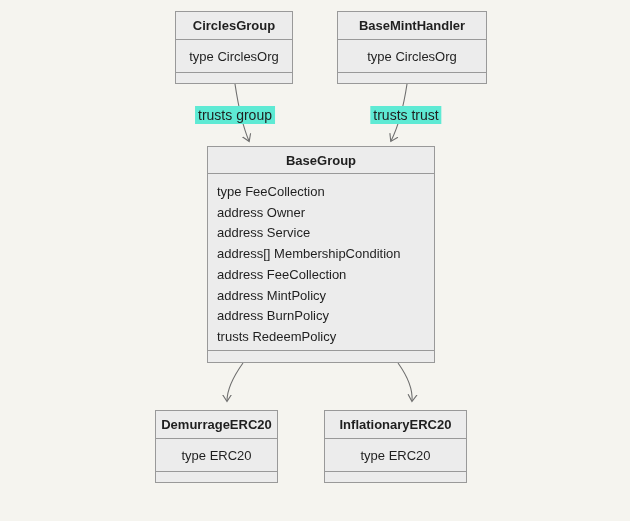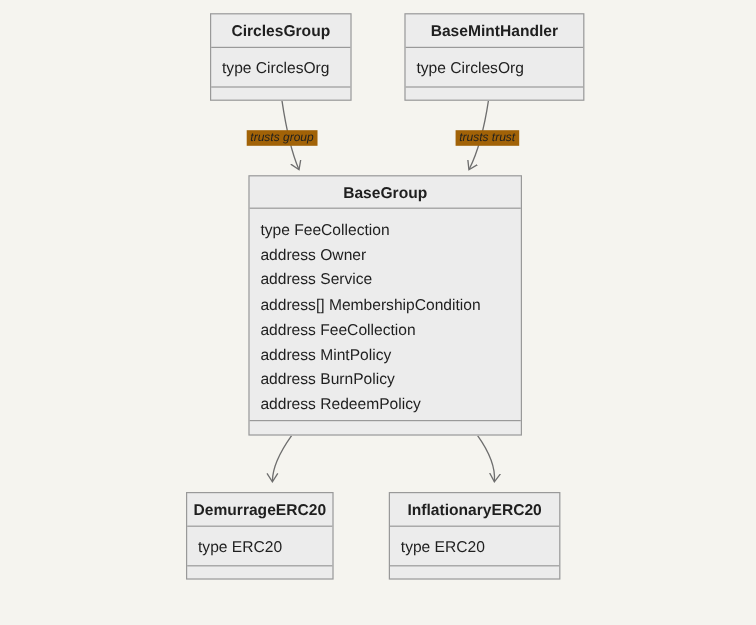--- a/index.html
+++ b/index.html
@@ -44,34 +44,33 @@
   .node-attrs {
     border-bottom: 1px solid #999999;
     padding: 7px 9px;
     line-height: 20.6px;
     white-space: nowrap;
   }
   .node-footer { }
   .edge-label {
     position: absolute;
     transform: translate(-50%, -50%);
-    background: #a16207;
+    background: #5eead4;
     padding: 1px 3px;
-    font-size: 10px;
+    font-size: 14px;
     white-space: nowrap;
-    font-style: italic;
   }
   
   .n-treasury   { left: 175px; top: 11px;  width: 118px; }
   .n-minthandler{ left: 337px; top: 11px;  width: 150px; }
   .n-group      { left: 207px; top: 146px; width: 228px; }
   .n-demurrage  { left: 155px; top: 410px; width: 123px; }
   .n-inflation  { left: 324px; top: 410px; width: 143px; }
   .small-node .node-title  { height: 28px; }
-  .small-node .node-attrs  { height: 33px; padding-top: 7px; }
+  .small-node .node-attrs  { height: 33px; padding-top: 7px; text-align: center; }
   .small-node .node-footer { height: 10px; }
   .n-group .node-title  { height: 27px; }
   .n-group .node-attrs  { height: 177px; padding-top: 8px; line-height: 20.7px; }
   .n-group .node-footer { height: 11px; }
 </style>
 </head>
 <body>
 
 <div class="canvas">
 
@@ -109,21 +108,21 @@
   <div class="class-node n-group">
     <div class="node-title">BaseGroup</div>
     <div class="node-attrs">
       <div>type FeeCollection</div>
       <div>address Owner</div>
       <div>address Service</div>
       <div>address[] MembershipCondition</div>
       <div>address FeeCollection</div>
       <div>address MintPolicy</div>
       <div>address BurnPolicy</div>
-      <div>address RedeemPolicy</div>
+      <div>trusts RedeemPolicy</div>
     </div>
     <div class="node-footer"></div>
   </div>
 
   <div class="class-node small-node n-demurrage">
     <div class="node-title">DemurrageERC20</div>
     <div class="node-attrs">
       <div>type ERC20</div>
     </div>
     <div class="node-footer"></div>

